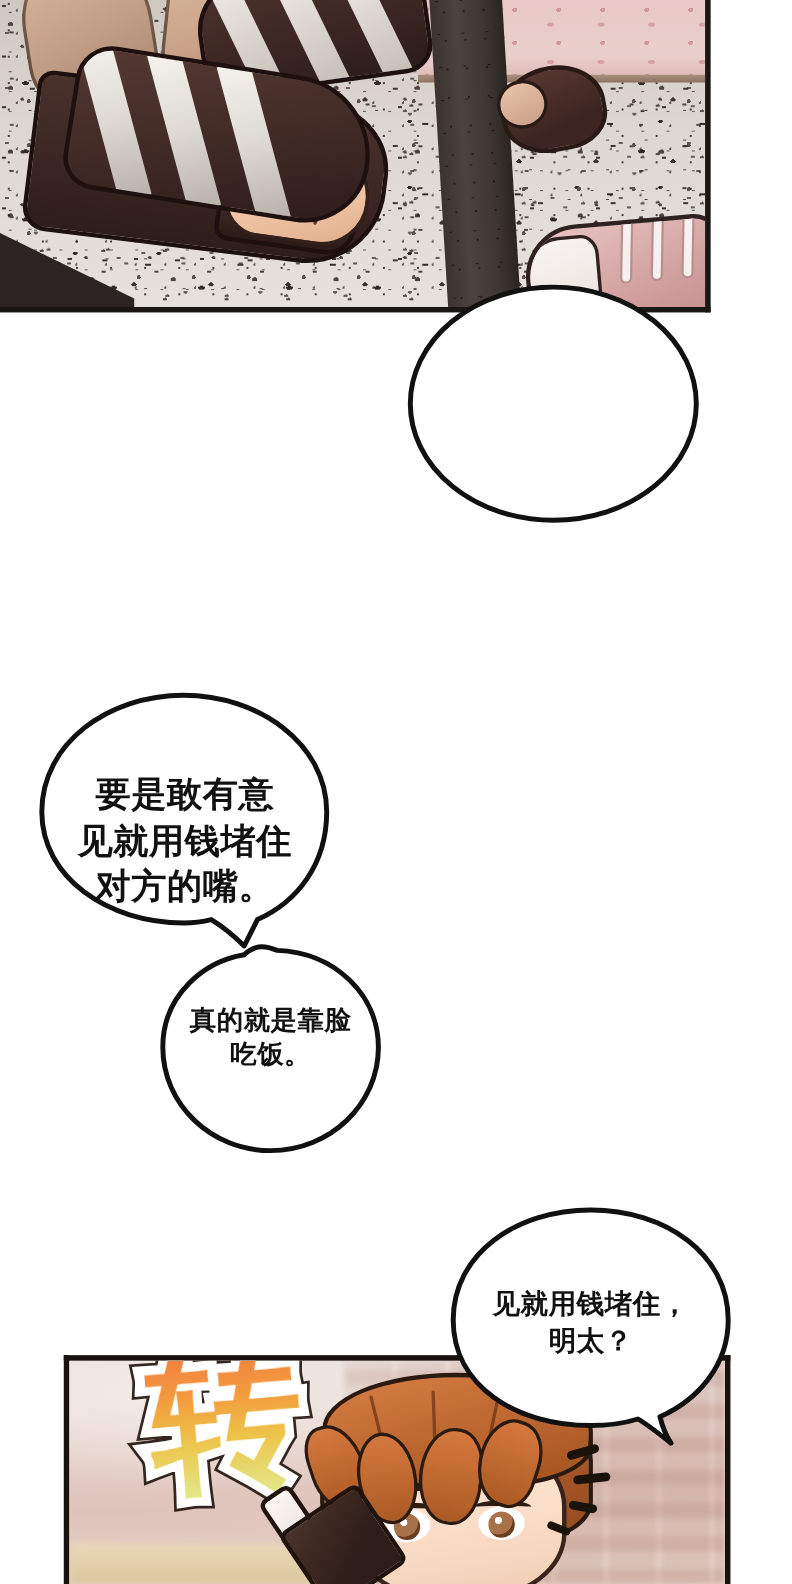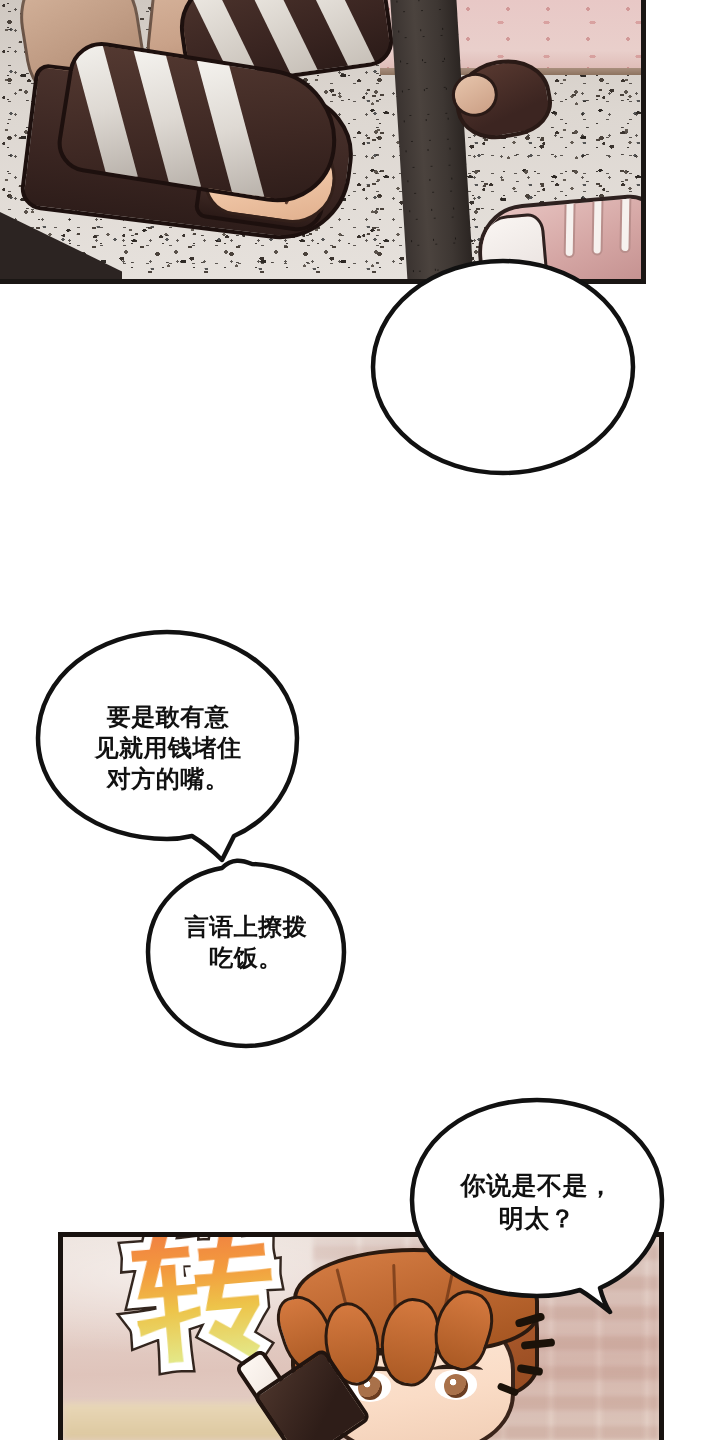--- a/index.html
+++ b/index.html
@@ -353,21 +353,21 @@
     line-height:1.30;
     letter-spacing:.5px;
     white-space:pre-line;
     pointer-events:none;
   }
 
   #bubble-1{ left:370px; top:258px; width:266px; height:218px; z-index:8; }
   #bubble-1 .btext{ top:52px; font-size:25px; }
 
   #bubble-2{ left:34px; top:628px; width:268px; height:252px; z-index:8; }
-  #bubble-2 .btext{ top:74px; font-size:24px; }
+  #bubble-2 .btext{ top:74px; font-size:32px; }
 
   #bubble-3{ left:126px; top:856px; width:240px; height:196px; z-index:7; }
   #bubble-3 .btext{ top:56px; font-size:24px; }
 
   #bubble-4{ left:406px; top:1096px; width:262px; height:218px; z-index:9; }
   #bubble-4 .btext{ top:74px; font-size:25px; }
 </style>
 </head>
 <body>
 
@@ -487,32 +487,32 @@
 
   <div class="bubble" id="bubble-3">
     <svg width="240" height="196" viewBox="0 0 240 196" aria-hidden="true">
       <path d="M96 12
                C60 18 22 48 22 96
                C22 148 66 190 120 190
                C174 190 218 148 218 96
                C218 48 178 10 126 8
                C116 4 106 2 96 12 Z" fill="#ffffff" stroke="#111111" stroke-width="4.5" stroke-linejoin="round"></path>
     </svg>
-    <div class="btext">言语上撩拨
+    <div class="btext">真的就是靠脸
 吃饭。</div>
   </div>
 
   <div class="bubble" id="bubble-4">
     <svg width="262" height="218" viewBox="0 0 262 218" aria-hidden="true">
       <path d="M131 4
                C199 4 256 44 256 104
                C256 144 230 176 194 192
                C196 200 200 210 204 216
                C194 208 184 200 174 194
                C161 198 146 200 131 200
                C63 200 6 164 6 104
                C6 44 63 4 131 4 Z" fill="#ffffff" stroke="#111111" stroke-width="4.5" stroke-linejoin="round"></path>
     </svg>
-    <div class="btext">你说是不是，
+    <div class="btext">见就用钱堵住，
 明太？</div>
   </div>
 
 </div>
 
 </body></html>

